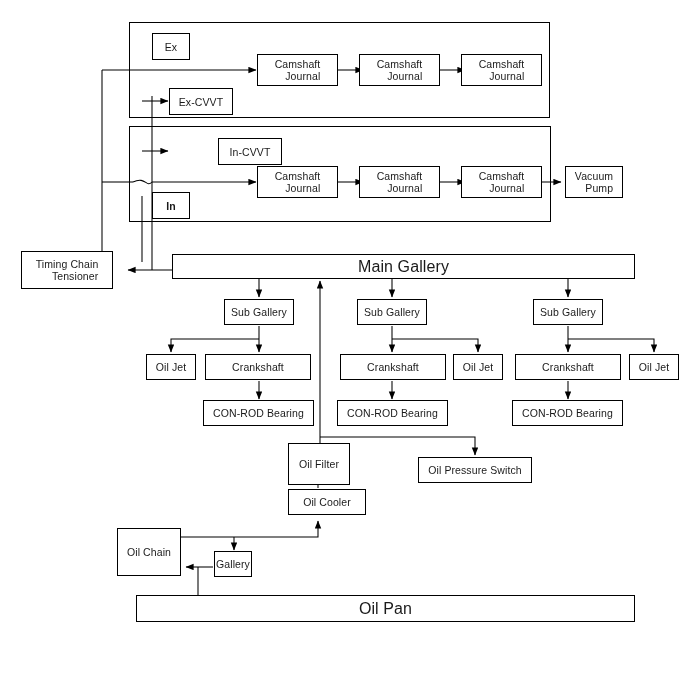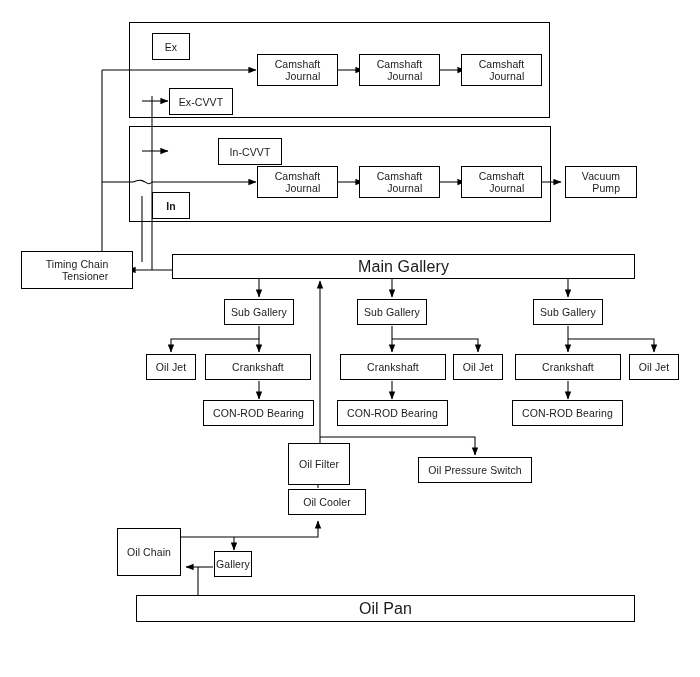--- a/index.html
+++ b/index.html
@@ -130,24 +130,24 @@
 
   <div class="node" style="left:152px;top:192px;width:38px;height:27px;font-weight:bold;">In</div>
 
   <div class="node" style="left:257px;top:166px;width:81px;height:32px;">Camshaft
 Journal</div>
   <div class="node" style="left:359px;top:166px;width:81px;height:32px;">Camshaft
 Journal</div>
   <div class="node" style="left:461px;top:166px;width:81px;height:32px;">Camshaft
 Journal</div>
 
-  <div class="node" style="left:565px;top:166px;width:72px;height:32px;">Vacuum
+  <div class="node" style="left:565px;top:166px;width:58px;height:32px;">Vacuum
 Pump</div>
 
-  <div class="node" style="left:21px;top:251px;width:112px;height:38px;">Timing Chain
+  <div class="node" style="left:21px;top:251px;width:92px;height:38px;">Timing Chain
 Tensioner</div>
 
   <div class="node wide" style="left:172px;top:254px;width:463px;height:25px;">Main Gallery</div>
 
   <div class="node" style="left:224px;top:299px;width:70px;height:26px;">Sub Gallery</div>
   <div class="node" style="left:357px;top:299px;width:70px;height:26px;">Sub Gallery</div>
   <div class="node" style="left:533px;top:299px;width:70px;height:26px;">Sub Gallery</div>
 
   <div class="node" style="left:146px;top:354px;width:50px;height:26px;">Oil Jet</div>
   <div class="node" style="left:205px;top:354px;width:106px;height:26px;">Crankshaft</div>

